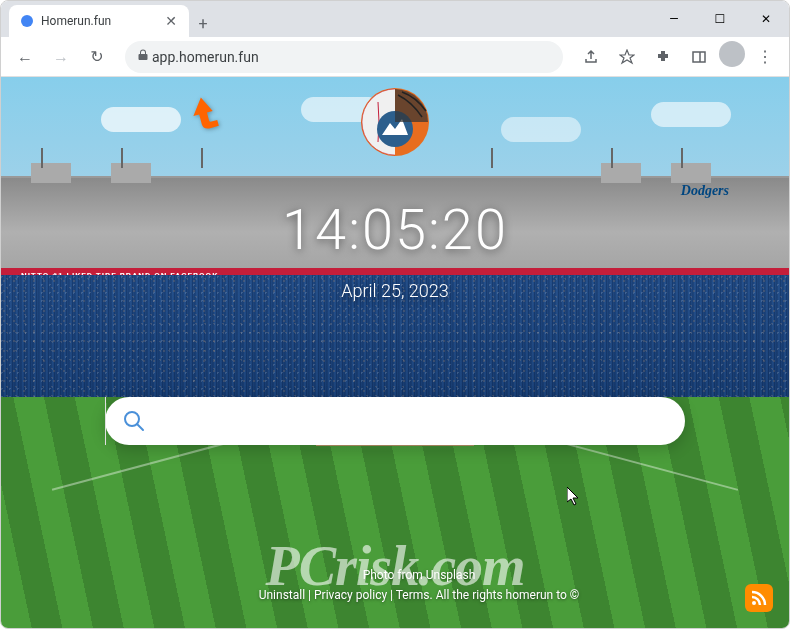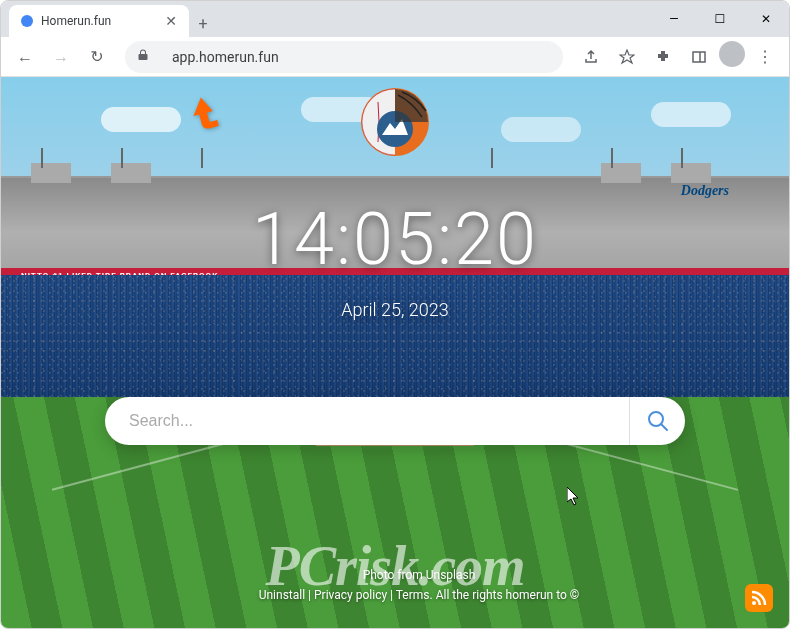--- a/index.html
+++ b/index.html
@@ -11,21 +11,21 @@
     .tab { background: #fff; height: 32px; padding: 0 12px; display: flex; align-items: center; gap: 8px; border-radius: 8px 8px 0 0; font-size: 12px; color: #3c4043; min-width: 180px; }
     .tab-favicon { width: 12px; height: 12px; background: #4285f4; border-radius: 50%; }
     .tab-close { margin-left: auto; font-size: 14px; cursor: pointer; color: #5f6368; }
     .new-tab { width: 28px; height: 28px; display: flex; align-items: center; justify-content: center; font-size: 16px; color: #5f6368; cursor: pointer; }
     .window-controls { margin-left: auto; display: flex; align-items: center; height: 100%; }
     .win-btn { width: 46px; height: 36px; display: flex; align-items: center; justify-content: center; font-size: 12px; color: #000; cursor: pointer; }
     
     .nav-bar { height: 40px; background: #fff; display: flex; align-items: center; padding: 0 8px; gap: 4px; border-bottom: 1px solid #e0e0e0; }
     .nav-btn { width: 32px; height: 32px; display: flex; align-items: center; justify-content: center; color: #5f6368; cursor: pointer; border-radius: 50%; font-size: 16px; }
     .nav-btn.disabled { color: #bdc1c6; }
-    .address-bar { flex: 1; height: 32px; background: #f1f3f4; border-radius: 16px; display: flex; align-items: center; padding: 0 12px; gap: 23px; font-size: 14px; color: #3c4043; margin: 0 8px; }
+    .address-bar { flex: 1; height: 32px; background: #f1f3f4; border-radius: 16px; display: flex; align-items: center; padding: 0 12px; gap: 3px; font-size: 14px; color: #3c4043; margin: 0 8px; }
     .lock-icon { color: #5f6368; font-size: 12px; }
     .toolbar-icons { display: flex; gap: 4px; }
     .toolbar-btn { width: 32px; height: 32px; display: flex; align-items: center; justify-content: center; color: #5f6368; cursor: pointer; font-size: 16px; }
     .profile-btn { width: 26px; height: 26px; background: #bdc1c6; border-radius: 50%; cursor: pointer; }
     
     
     .page-content { flex: 1; position: relative; overflow: hidden; }
     
     
     .sky { position: absolute; top: 0; left: 0; right: 0; height: 35%; background: linear-gradient(to bottom, #87ceeb 0%, #b0d4e8 100%); }
@@ -54,21 +54,21 @@
     
     .arrow-annotation { position: absolute; top: 16px; left: 184px; z-index: 100; }
     .arrow-annotation svg { width: 40px; height: 40px; filter: drop-shadow(1px 1px 2px rgba(0,0,0,0.3)); }
     
     
     .logo { position: absolute; top: 10px; left: 50%; transform: translateX(-50%); width: 70px; height: 70px; }
     .logo svg { width: 100%; height: 100%; }
     
     
     .clock { position: absolute; top: 120px; left: 0; right: 0; text-align: center; color: #fff; text-shadow: 0 2px 8px rgba(0,0,0,0.5); }
-    .clock-time { font-size: 72px; font-weight: 300; letter-spacing: 2px; }
+    .clock-time { font-size: 56px; font-weight: 300; letter-spacing: 2px; }
     .clock-date { font-size: 18px; margin-top: 17px; font-weight: 300; }
     
     
     .search-container { position: absolute; top: 320px; left: 50%; transform: translateX(-50%); width: 580px; height: 48px; background: #fff; border-radius: 24px; display: flex; align-items: center; box-shadow: 0 4px 16px rgba(0,0,0,0.2); }
     .search-input { flex: 1; border: none; outline: none; padding: 0 24px; font-size: 16px; color: #333; background: transparent; }
     .search-input::placeholder { color: #aaa; }
     .search-btn { width: 56px; height: 48px; border-left: 1px solid #e0e0e0; display: flex; align-items: center; justify-content: center; cursor: pointer; color: #4a90d9; border-radius: 0 24px 24px 0; }
     
     
     .cursor { position: absolute; top: 410px; left: 566px; z-index: 200; }
@@ -173,21 +173,20 @@
         <path d="M 42 5 Q 56 10 66 24" fill="none" stroke="#222" stroke-width="1.5"></path>
       </svg>
     </div>
 
     <div class="clock">
       <div class="clock-time">14:05:20</div>
       <div class="clock-date">April 25, 2023</div>
     </div>
 
     <div class="search-container">
-      <input class="search-input" type="text" placeholder="Search..." style="">
       <div class="search-btn">
         <svg width="22" height="22" viewBox="0 0 22 22">
           <circle cx="9" cy="9" r="7" fill="none" stroke="#4a90d9" stroke-width="2"></circle>
           <line x1="14" y1="14" x2="20" y2="20" stroke="#4a90d9" stroke-width="2" stroke-linecap="round"></line>
         </svg>
       </div>
     </div>
 
     <div class="cursor">
       <svg width="16" height="20" viewBox="0 0 16 20">

